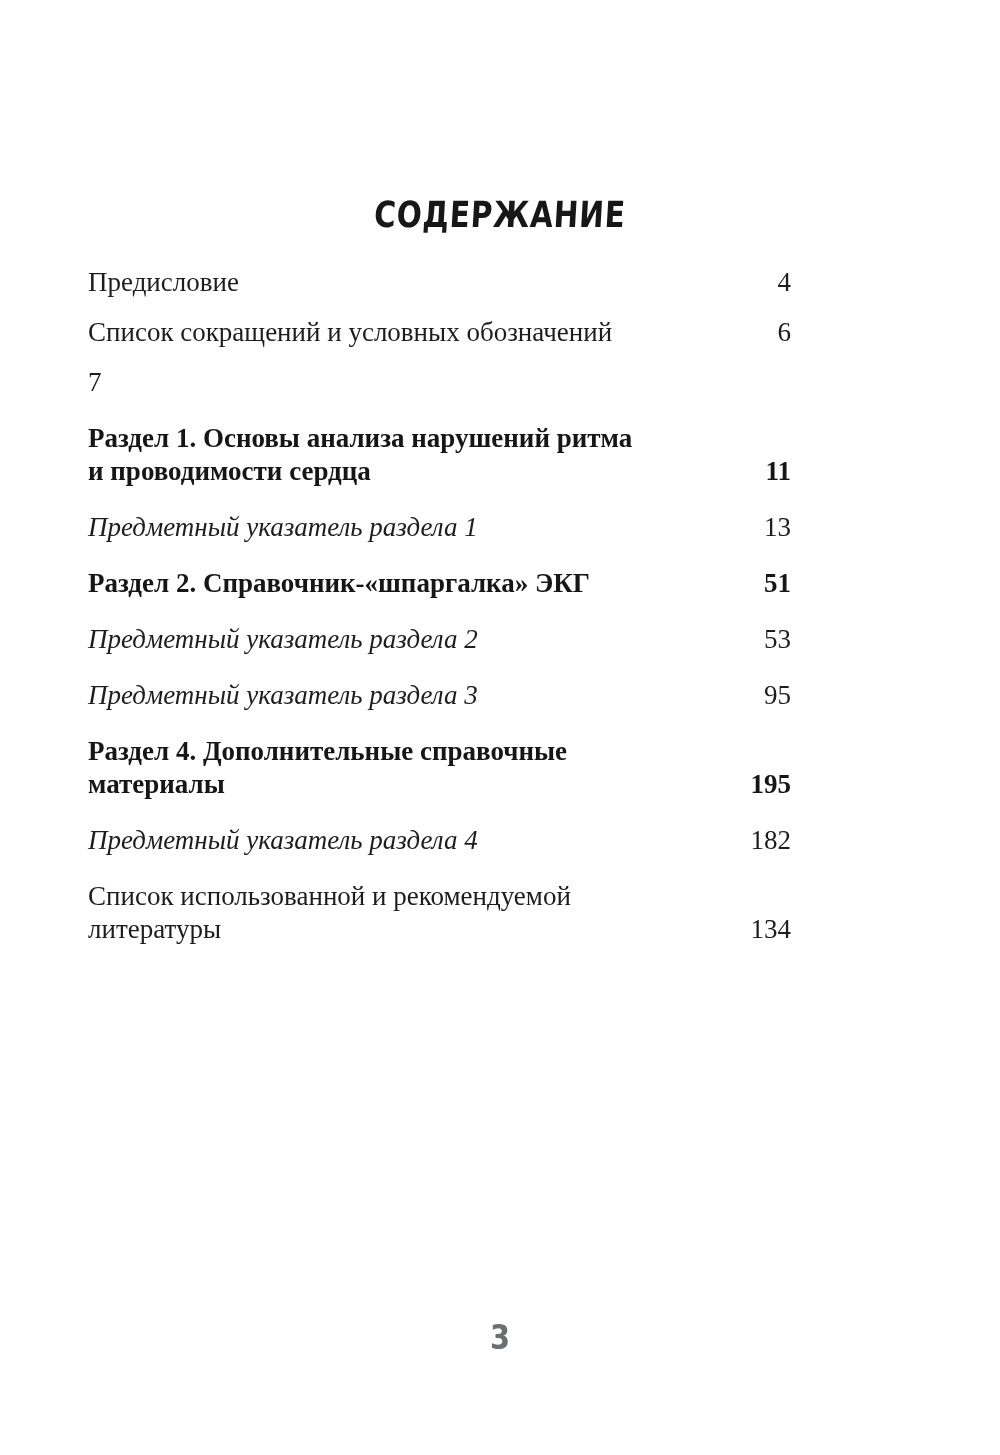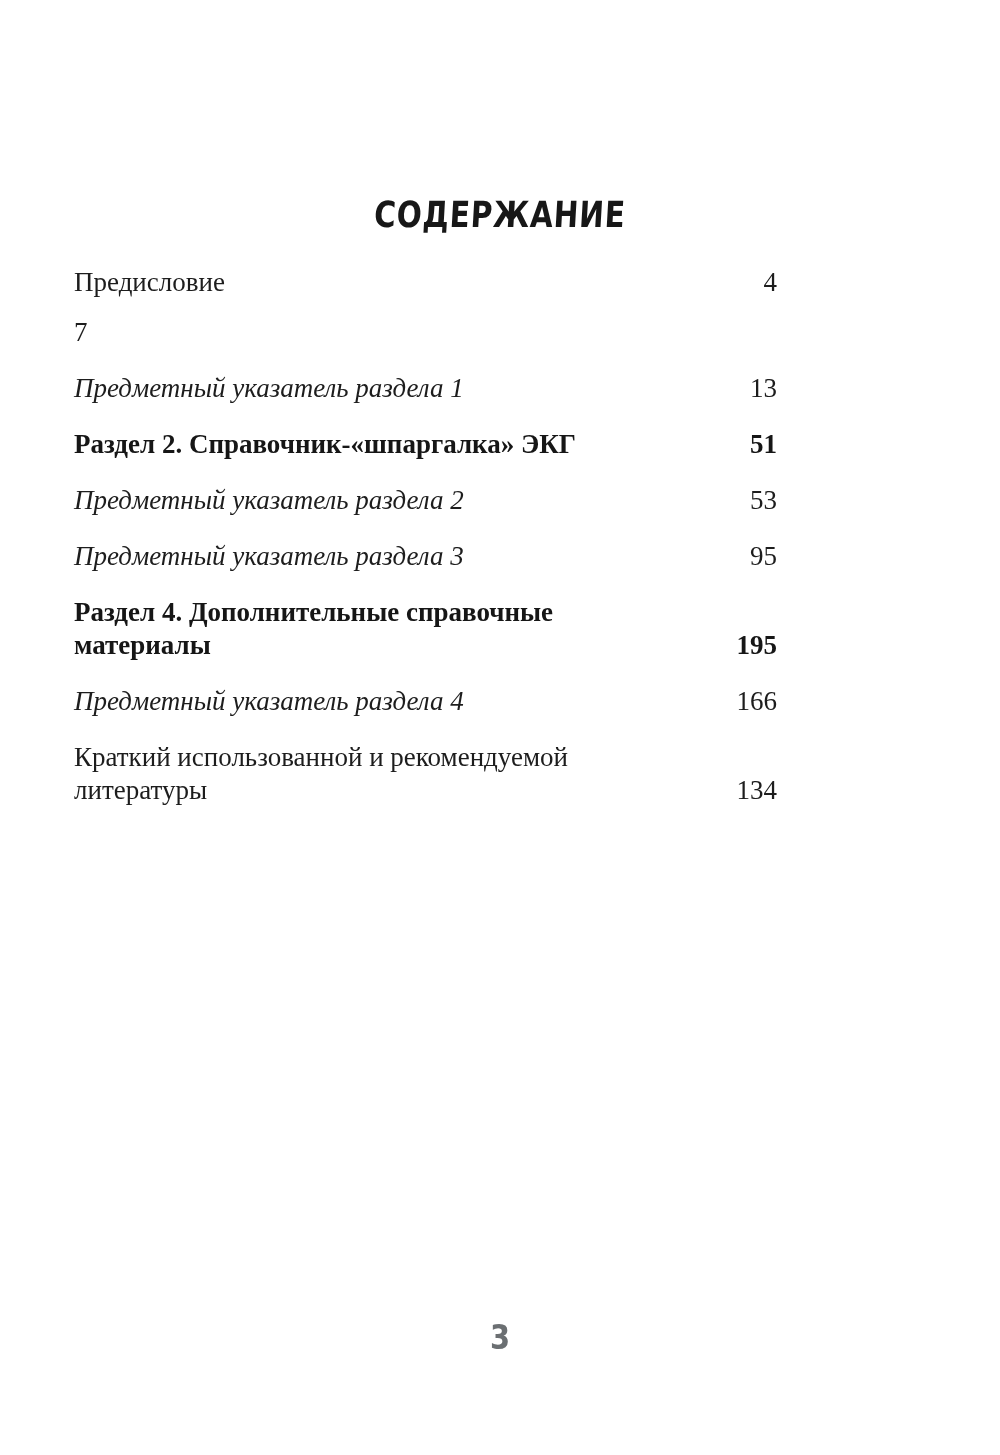--- a/index.html
+++ b/index.html
@@ -26,21 +26,21 @@
     font-weight: 700;
     font-size: 36px;
     letter-spacing: 1px;
     color: #171717;
     transform: scaleX(0.82) skewX(-4deg);
     transform-origin: 50% 50%;
   }
   .entries {
     position: absolute;
     top: 266px;
-    left: 74px;
+    left: 88px;
     width: 703px;
   }
   .entry {
     display: flex;
     justify-content: space-between;
     align-items: flex-end;
     font-size: 27px;
     line-height: 33px;
     margin-bottom: 23px;
   }
@@ -67,22 +67,30 @@
 <body>
 
 <div class="page">
   <div class="title">СОДЕРЖАНИЕ</div>
 
   <div class="entries">
       <div class="entry normal tight">
         <span class="label">Предисловие</span>
         <span class="pagenum">4</span>
       </div>
+      <div class="entry normal tight">
+        <span class="label">Список сокращений и условных обозначений</span>
+        <span class="pagenum">6</span>
+      </div>
       <div class="entry normal">
         <span class="pagenum">7</span>
+      </div>
+      <div class="entry bold">
+        <span class="label">Раздел 1. Основы анализа нарушений ритма<br>и проводимости сердца</span>
+        <span class="pagenum">11</span>
       </div>
       <div class="entry italic">
         <span class="label">Предметный указатель раздела 1</span>
         <span class="pagenum">13</span>
       </div>
       <div class="entry bold">
         <span class="label">Раздел 2. Справочник-«шпаргалка» ЭКГ</span>
         <span class="pagenum">51</span>
       </div>
       <div class="entry italic">
@@ -92,22 +100,22 @@
       <div class="entry italic">
         <span class="label">Предметный указатель раздела 3</span>
         <span class="pagenum">95</span>
       </div>
       <div class="entry bold">
         <span class="label">Раздел 4. Дополнительные справочные материалы</span>
         <span class="pagenum">195</span>
       </div>
       <div class="entry italic">
         <span class="label">Предметный указатель раздела 4</span>
-        <span class="pagenum">166</span>
+        <span class="pagenum">182</span>
       </div>
       <div class="entry normal">
-        <span class="label">Краткий использованной и рекомендуемой литературы</span>
+        <span class="label">Список использованной и рекомендуемой литературы</span>
         <span class="pagenum">134</span>
       </div>
     </div>
 
   <div class="folio">3</div>
 </div>
 
 </body></html>

